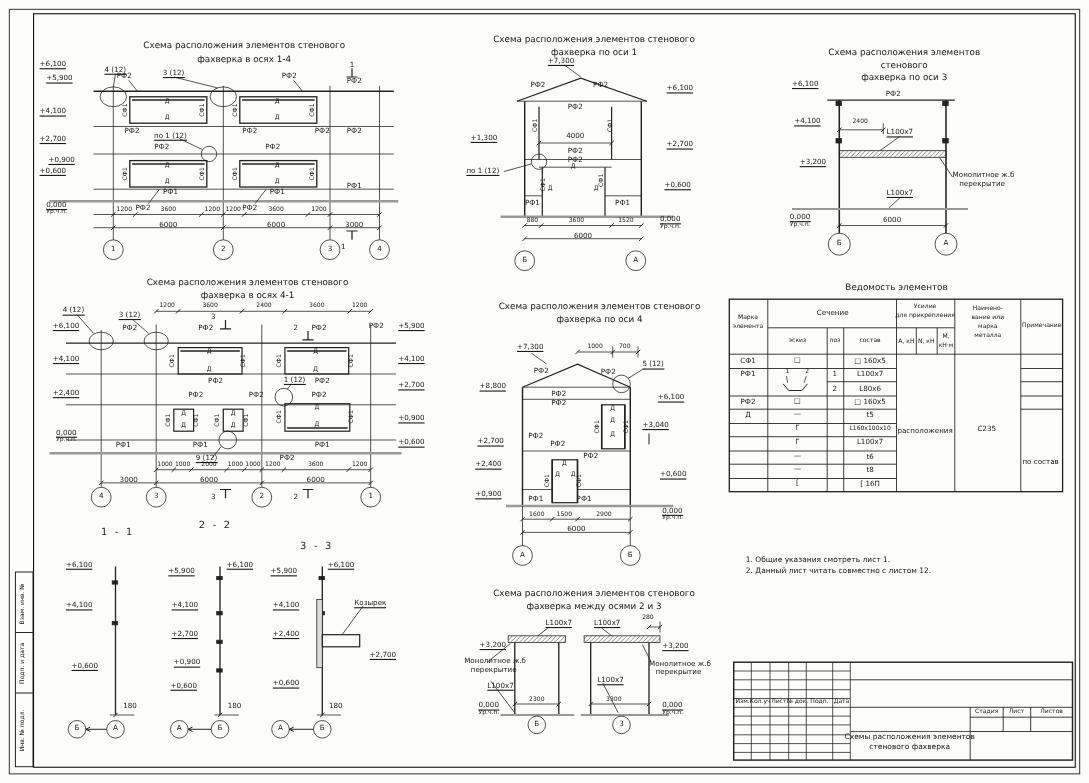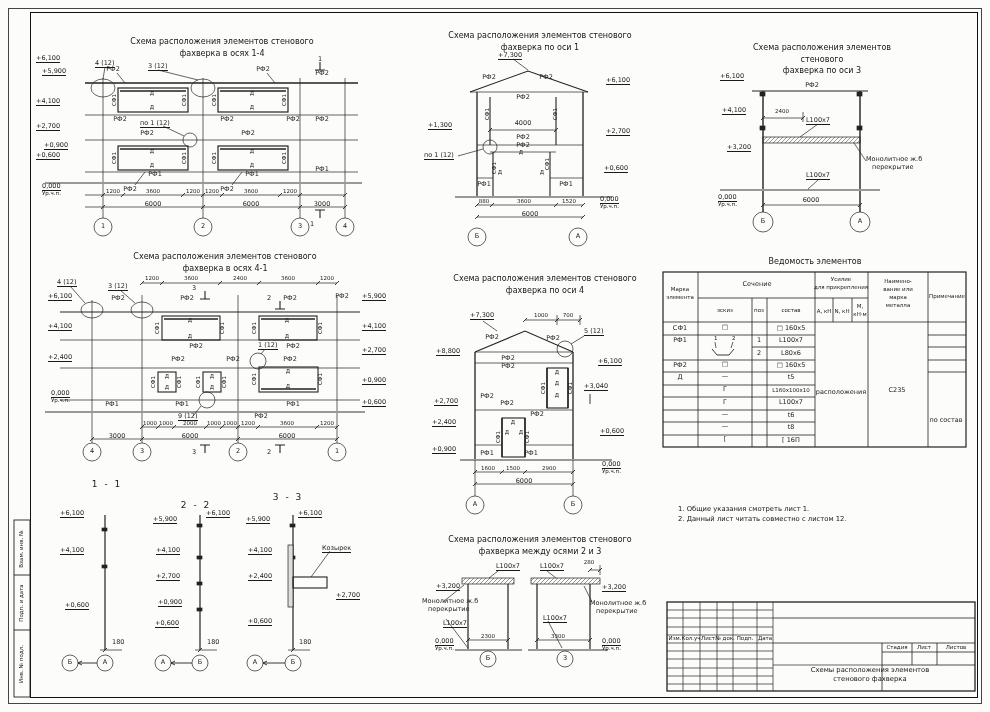--- a/index.html
+++ b/index.html
@@ -491,21 +491,21 @@
         <span class="lbl u" style="left: 602px; top: 638px;">0,000</span>
         <span class="lbl sm" style="left: 602px; top: 646px;">Ур.ч.п.</span>
         <span class="lbl c" style="left: 488px; top: 655px;">Б</span>
         <span class="lbl c" style="left: 565px; top: 655px;">3</span>
       </div>
   </div>
 
   <div class="layer">
     <div>
         <span class="lbl big c" style="left: 107px; top: 480px;">1 - 1</span>
-        <span class="lbl big c" style="left: 196px; top: 501px;">2 - 2</span>
+        <span class="lbl big c" style="left: 196px; top: 474px;">2 - 2</span>
         <span class="lbl big c" style="left: 288px; top: 493px;">3 - 3</span>
         <span class="lbl u" style="left: 60px; top: 510px;">+6,100</span>
         <span class="lbl u" style="left: 60px; top: 547px;">+4,100</span>
         <span class="lbl u" style="left: 65px; top: 602px;">+0,600</span>
         <span class="lbl" style="left: 112px; top: 639px;">180</span>
         <span class="lbl c" style="left: 70px; top: 659px;">Б</span>
         <span class="lbl c" style="left: 105px; top: 659px;">А</span>
         <span class="lbl u" style="left: 153px; top: 516px;">+5,900</span>
         <span class="lbl u" style="left: 206px; top: 510px;">+6,100</span>
         <span class="lbl u" style="left: 156px; top: 547px;">+4,100</span>
@@ -579,21 +579,21 @@
         <span class="lbl c" style="left: 946px; top: 417px;">по состав</span>
       </div>
   </div>
 
   <div class="layer">
     <div class="note" style="left:678px;top:505px">1. Общие указания смотреть лист 1.</div>
     <div class="note" style="left:678px;top:515px">2. Данный лист читать совместно с листом 12.</div>
   </div>
 
   <div class="layer">
-    <div class="stitle" style="left:870px;top:666px;font-size:6.8px;line-height:1.35">Схемы расположения элементов
+    <div class="stitle" style="left:827px;top:666px;font-size:6.8px;line-height:1.35">Схемы расположения элементов
 стенового фахверка</div>
     <div>
         <span class="lbl c sm" style="left: 675px; top: 636px;">Изм.</span>
         <span class="lbl c sm" style="left: 691px; top: 636px;">Кол.уч</span>
         <span class="lbl c sm" style="left: 708px; top: 636px;">Лист</span>
         <span class="lbl c sm" style="left: 725px; top: 636px;">№ док.</span>
         <span class="lbl c sm" style="left: 745px; top: 636px;">Подп.</span>
         <span class="lbl c sm" style="left: 765px; top: 636px;">Дата</span>
         <span class="lbl c sm" style="left: 897px; top: 645px;">Стадия</span>
         <span class="lbl c sm" style="left: 924px; top: 645px;">Лист</span>

